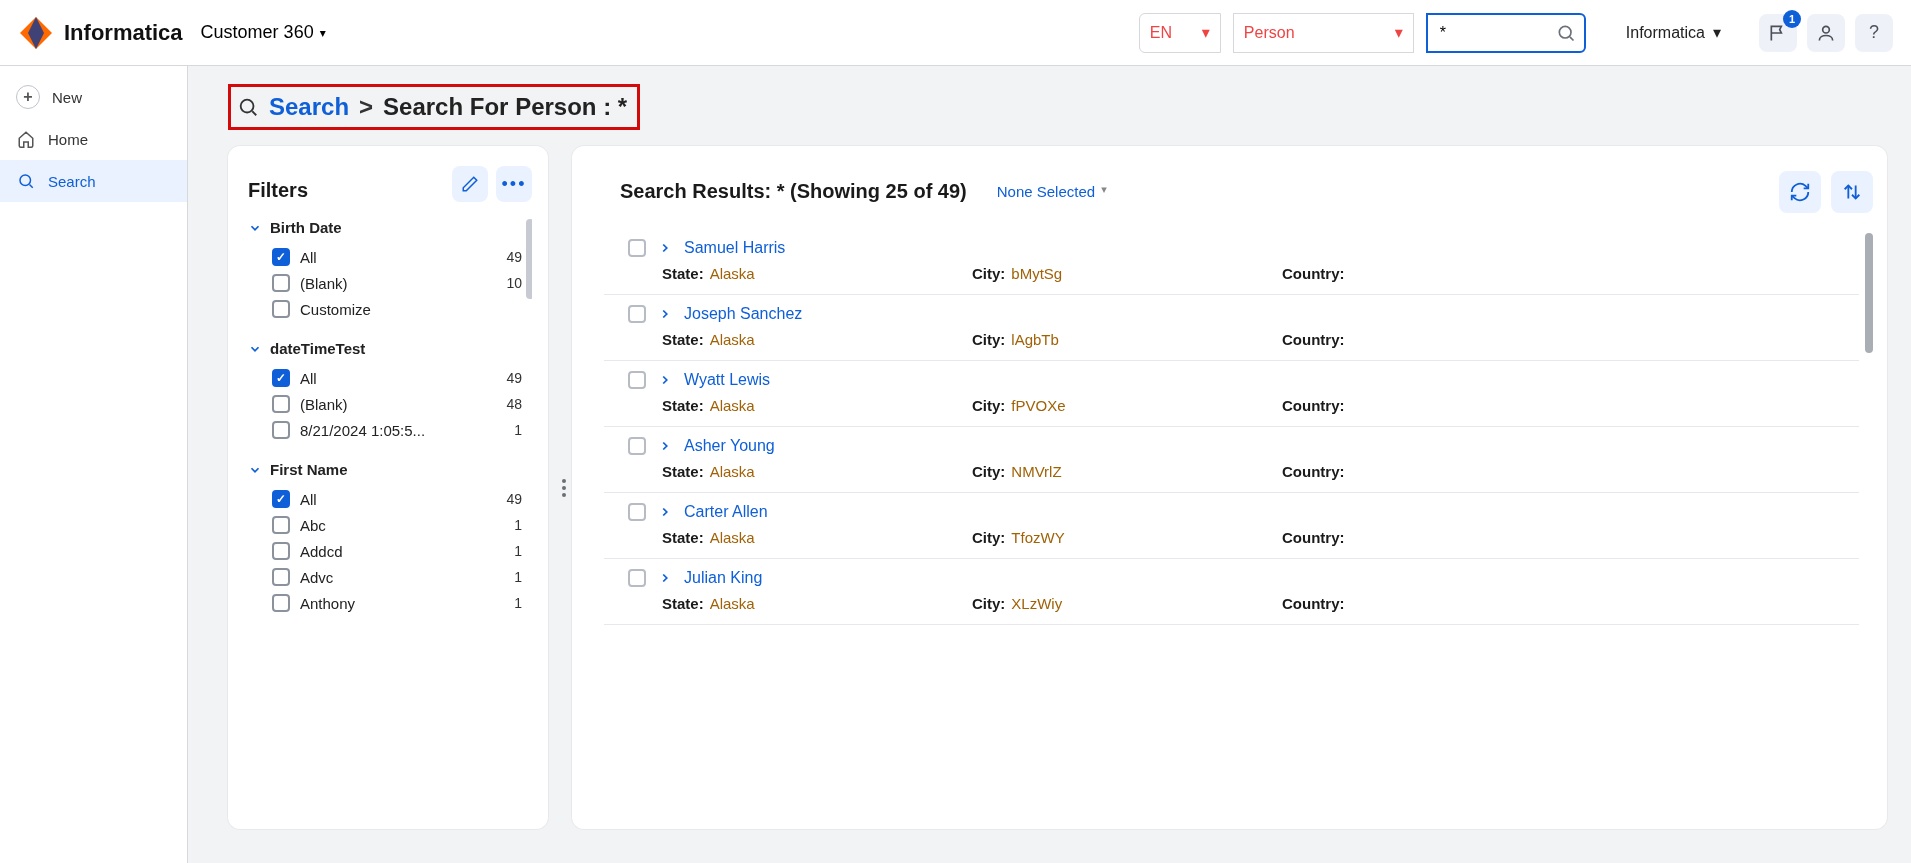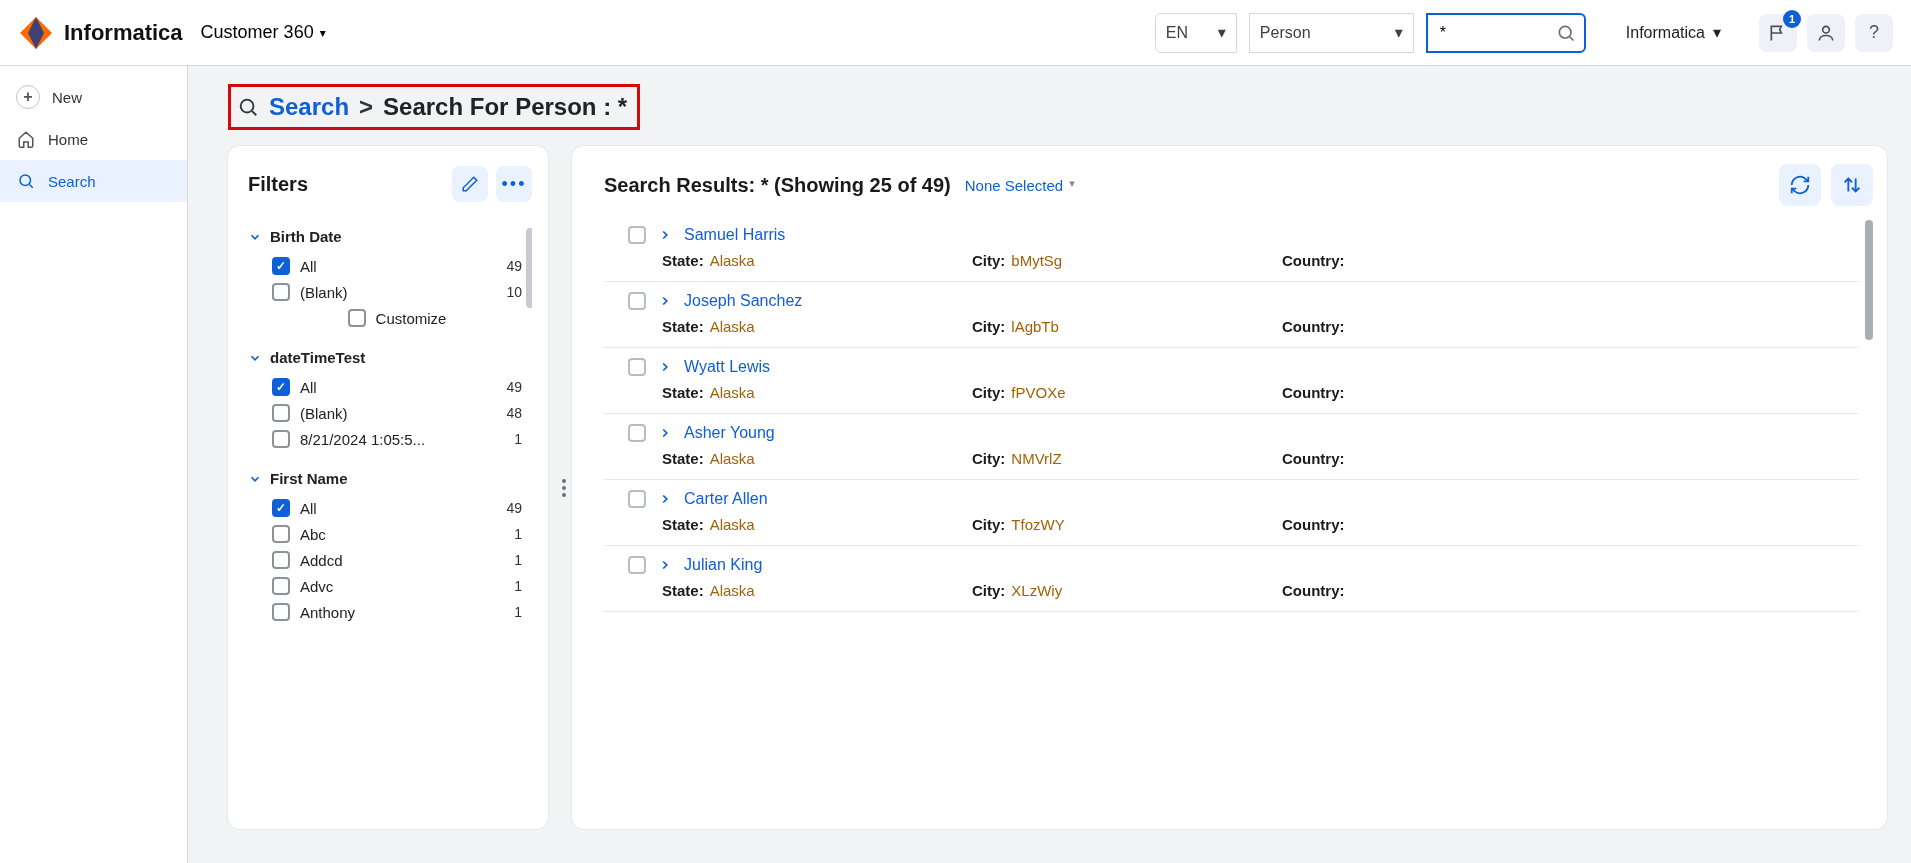--- a/index.html
+++ b/index.html
@@ -32,24 +32,24 @@
     background: #fff;
   }
   .logo-wrap { display:flex; align-items:center; gap:10px; }
   .logo { width:36px; height:36px; }
   .brand { font-size:22px; font-weight:600; color:#111; }
   .app-switch { font-size:18px; color:#000000; display:flex; align-items:center; gap:6px; margin-left:6px;}
   .app-switch .chev { font-size:12px; }
   .spacer { flex:1; }
   .header .select {
     height:40px; border:1px solid var(--border); display:flex; align-items:center;
-    justify-content:space-between; padding:0 10px; font-size:16px; color:#404040; background:#fff;
+    justify-content:space-between; padding:0 10px; font-size:16px; color:#ef4444; background:#fff;
   }
   .lang-select { width:82px; border-radius:6px 0 0 6px; border-right:none; background:#f6f7f9;}
-  .type-select { width:165px; border-radius:0; }
+  .type-select { width:181px; border-radius:0; }
   .search-box {
     width:160px; height:40px; border:2px solid var(--blue);
     border-radius:0 6px 6px 0; display:flex; align-items:center; padding:0 8px 0 10px;
   }
   .search-box input {
     border:none; outline:none; font-size:16px; flex:1; width:100%;
   }
   .search-box .icon { color:#6a6f78; }
   .org-switch { margin-left:28px; font-size:16px; color:#222; display:flex; align-items:center; gap:8px;}
   .hdr-icons { display:flex; align-items:center; gap:10px; margin-left:26px;}
@@ -88,57 +88,57 @@
     border:3px solid #d20a0a; width:fit-content;
   }
   .breadcrumb .bicon { stroke:#333; }
   .breadcrumb .root { color:var(--blue); }
   .breadcrumb .sep { color:#333; font-weight:600;}
   .breadcrumb .leaf { color:#222; }
 
   .panels { display:flex; gap:24px; height:calc(100% - 90px);}
   .card { background:#fff; border-radius:12px; box-shadow:0 0 0 1px rgba(0,0,0,0.04); }
   .filters-card { width:320px; padding:20px 16px 20px 20px; display:flex; flex-direction:column; position:relative;}
-  .filters-head { display:flex; align-items:center; justify-content:space-between; margin-bottom:26px;gap:20px;}
+  .filters-head { display:flex; align-items:flex-end; justify-content:space-between; margin-bottom:17px;gap:20px;}
   .filters-head h2 { margin:0; font-size:20px; font-weight:700;}
   .ficon-btn {
     width:36px; height:36px; border-radius:8px; background:var(--blue-light);
     display:flex; align-items:center; justify-content:center; color:var(--blue); cursor:pointer;
   }
   .filters-body { flex:1; overflow:hidden; position:relative; padding-right:10px;}
   .fscroll {
     position:absolute; right:-2px; top:0; width:8px; height:80px;
     background:#c7cad1; border-radius:4px;
   }
   .fgroup { margin-bottom:18px; }
   .fgroup-h {
     display:flex; align-items:center; gap:8px; font-weight:700; font-size:15px; color:#222;
     margin-bottom:8px; cursor:pointer;
   }
   .fopt {
-    display:flex; align-items:center; gap:10px; padding:4px 0 4px 24px; font-size:15px; color:#222;justify-content:center;
+    display:flex; align-items:center; gap:10px; padding:4px 0 4px 24px; font-size:15px; color:#222;
   }
   .fopt .cnt { margin-left:auto; color:#333; font-size:14px;}
   .cb {
     width:18px; height:18px; border:2px solid #8c929c; border-radius:4px; display:flex;
     align-items:center; justify-content:center; flex-shrink:0; background:#fff;
   }
   .cb.checked { background:var(--blue); border-color:var(--blue); }
   .cb.checked::after { content:"✓"; color:#fff; font-size:12px; font-weight:700; line-height:1;}
   .truncate { max-width:155px; white-space:nowrap; overflow:hidden; text-overflow:ellipsis;}
 
   .drag-handle {
     position:absolute; right:-18px; top:50%; transform:translateY(-50%);
     display:flex; flex-direction:column; gap:3px; cursor:col-resize;
   }
   .drag-handle span { width:4px; height:4px; background:#6b6f78; border-radius:50%;}
 
   .results-card { flex:1; padding:18px 14px 0 32px; display:flex; flex-direction:column; position:relative; overflow:hidden;}
   .results-head { display:flex; align-items:center; gap:14px; margin-bottom:10px;}
-  .results-head h2 { margin:0; font-size:20px; font-weight:700;}
+  .results-head h2 { margin:16px; font-size:20px; font-weight:700;}
   .results-head .none { color:var(--blue); font-size:15px; display:flex; align-items:flex-start; gap:6px; cursor:pointer;}
   .results-head .none .chev { font-size:11px; color:#888;}
   .results-head .right-icons { margin-left:auto; display:flex; gap:10px;}
   .ricon-btn {
     width:42px; height:42px; border-radius:8px; background:var(--blue-light);
     display:flex; align-items:center; justify-content:center; color:var(--blue); cursor:pointer;
   }
 
   .results-list { flex:1; overflow:hidden; position:relative; padding-right:14px;}
   .rscroll {

